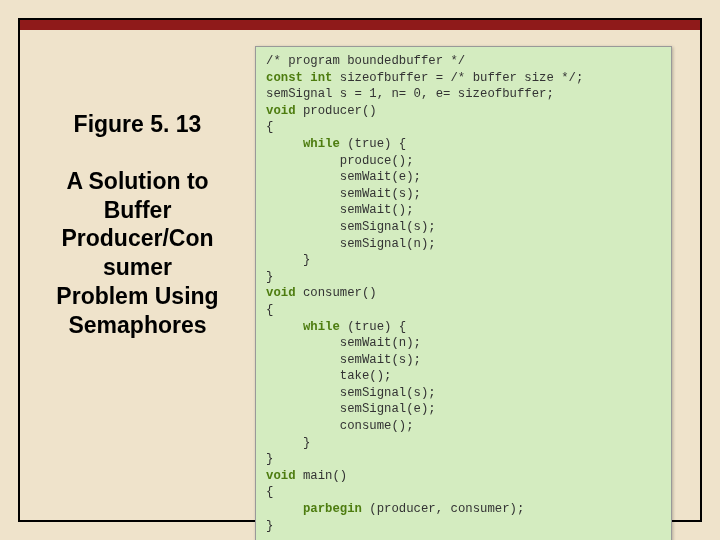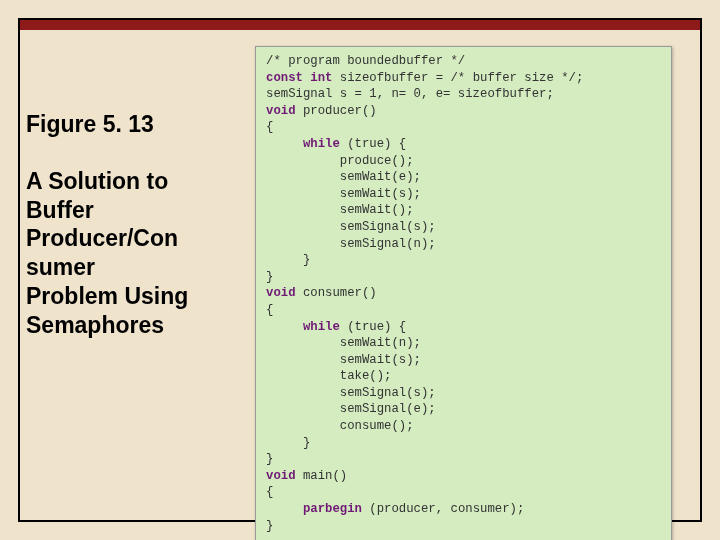--- a/index.html
+++ b/index.html
@@ -38,20 +38,21 @@
     position: absolute;
     left: 20px;
     right: 20px;
     top: 30px;
     bottom: 20px;
     display: flex;
   }
   .caption-col {
     width: 235px;
     padding-top: 80px;
+    text-align: center;
     font-weight: bold;
     color: #000;
     font-size: 23px;
     line-height: 1.25;
     box-sizing: border-box;
     padding-left: 6px;
     padding-right: 6px;
   }
   .caption-col .fig-num {
     margin-bottom: 28px;
@@ -67,21 +68,21 @@
     box-shadow: 1px 1px 3px rgba(0,0,0,0.25);
     padding: 6px 10px 18px 10px;
     font-family: "Courier New", Courier, monospace;
     font-size: 12.3px;
     line-height: 1.35;
     color: #333;
     white-space: pre;
   }
   .code-box b {
     font-weight: bold;
-    color: #701a75;
+    color: #4d7c0f;
   }
 </style>
 </head>
 <body>
 
 <div class="slide">
   <div class="inner-border"></div>
   <div class="top-bar"></div>
 
   <div class="content">

